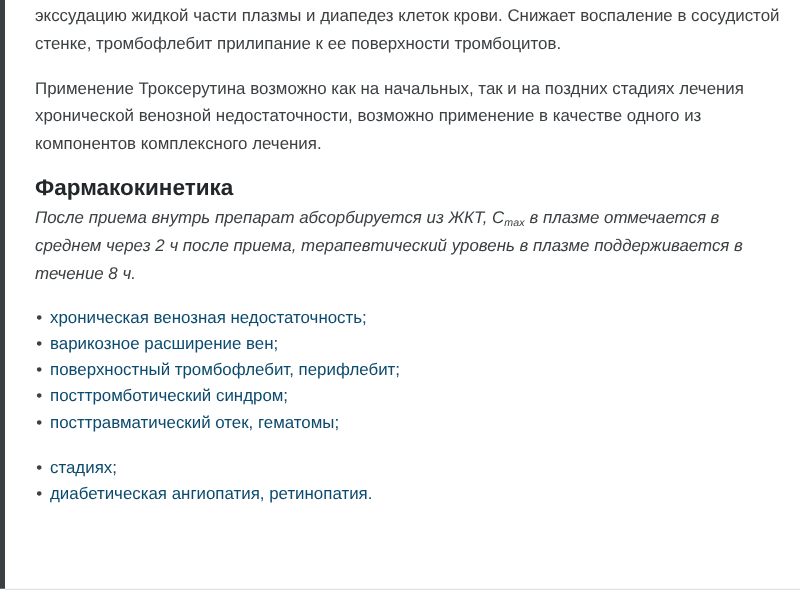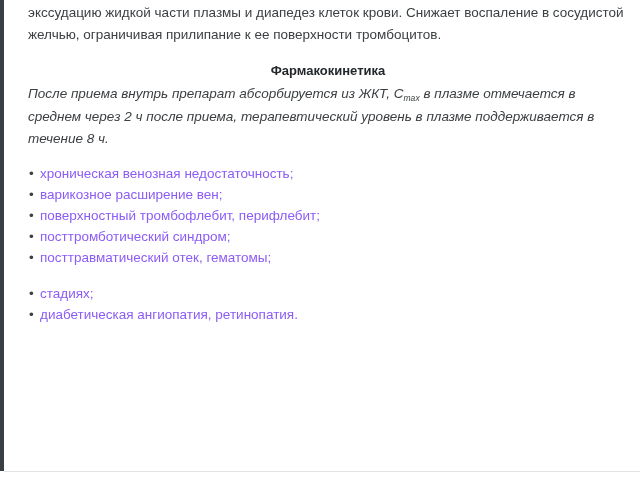--- a/index.html
+++ b/index.html
@@ -57,43 +57,42 @@
     color: #3c4043;
     margin: 0 0 14px 0;
     text-align: left;
   }
   .para.tight {
     margin-bottom: 13px;
     font-style: italic;
   }
 
   h3.heading {
-    font-size: 13px;
+    font-size: 18px;
     line-height: 21px;
     font-weight: bold;
     color: #24272a;
     margin: 0 0 2px 0;
-    text-align: center;
   }
 
   
   .para.after-heading {
     margin-top: 0;
   }
 
   ul.bullets {
     list-style: none;
     margin: 0 0 14px 0;
     padding: 0;
   }
   ul.bullets li {
     position: relative;
     font-size: 13.5px;
     line-height: 21px;
-    color: #8b5cf6;
+    color: #0c4a6e;
     padding-left: 12px;
     margin: 0;
   }
   ul.bullets li::before {
     content: "\2022";
     position: absolute;
     left: 1px;
     top: 0;
     color: #3c4043;
     font-size: 13.5px;
@@ -114,22 +113,23 @@
 </style>
 </head>
 <body>
 
 <div id="page">
 
   <div id="left-rule"></div>
 
   <div id="content">
 
-    <p class="para">экссудацию жидкой части плазмы и диапедез клеток крови. Снижает воспаление в сосудистой желчью, ограничивая прилипание к ее поверхности тромбоцитов.</p>
+    <p class="para">экссудацию жидкой части плазмы и диапедез клеток крови. Снижает воспаление в сосудистой стенке, тромбофлебит прилипание к ее поверхности тромбоцитов.</p>
 
+    <p class="para">Применение Троксерутина возможно как на начальных, так и на поздних стадиях лечения хронической венозной недостаточности, возможно применение в качестве одного из компонентов комплексного лечения.</p>
 
     <h3 class="heading">Фармакокинетика</h3>
 
     <p class="para after-heading tight"><span>После приема внутрь препарат абсорбируется из ЖКТ, C</span><sub>max</sub><span> в плазме отмечается в среднем через 2 ч после приема, терапевтический уровень в плазме поддерживается в течение 8 ч.</span></p>
 
 
 
     <ul class="bullets">
       <li>хроническая венозная недостаточность;</li>
       <li>варикозное расширение вен;</li>

